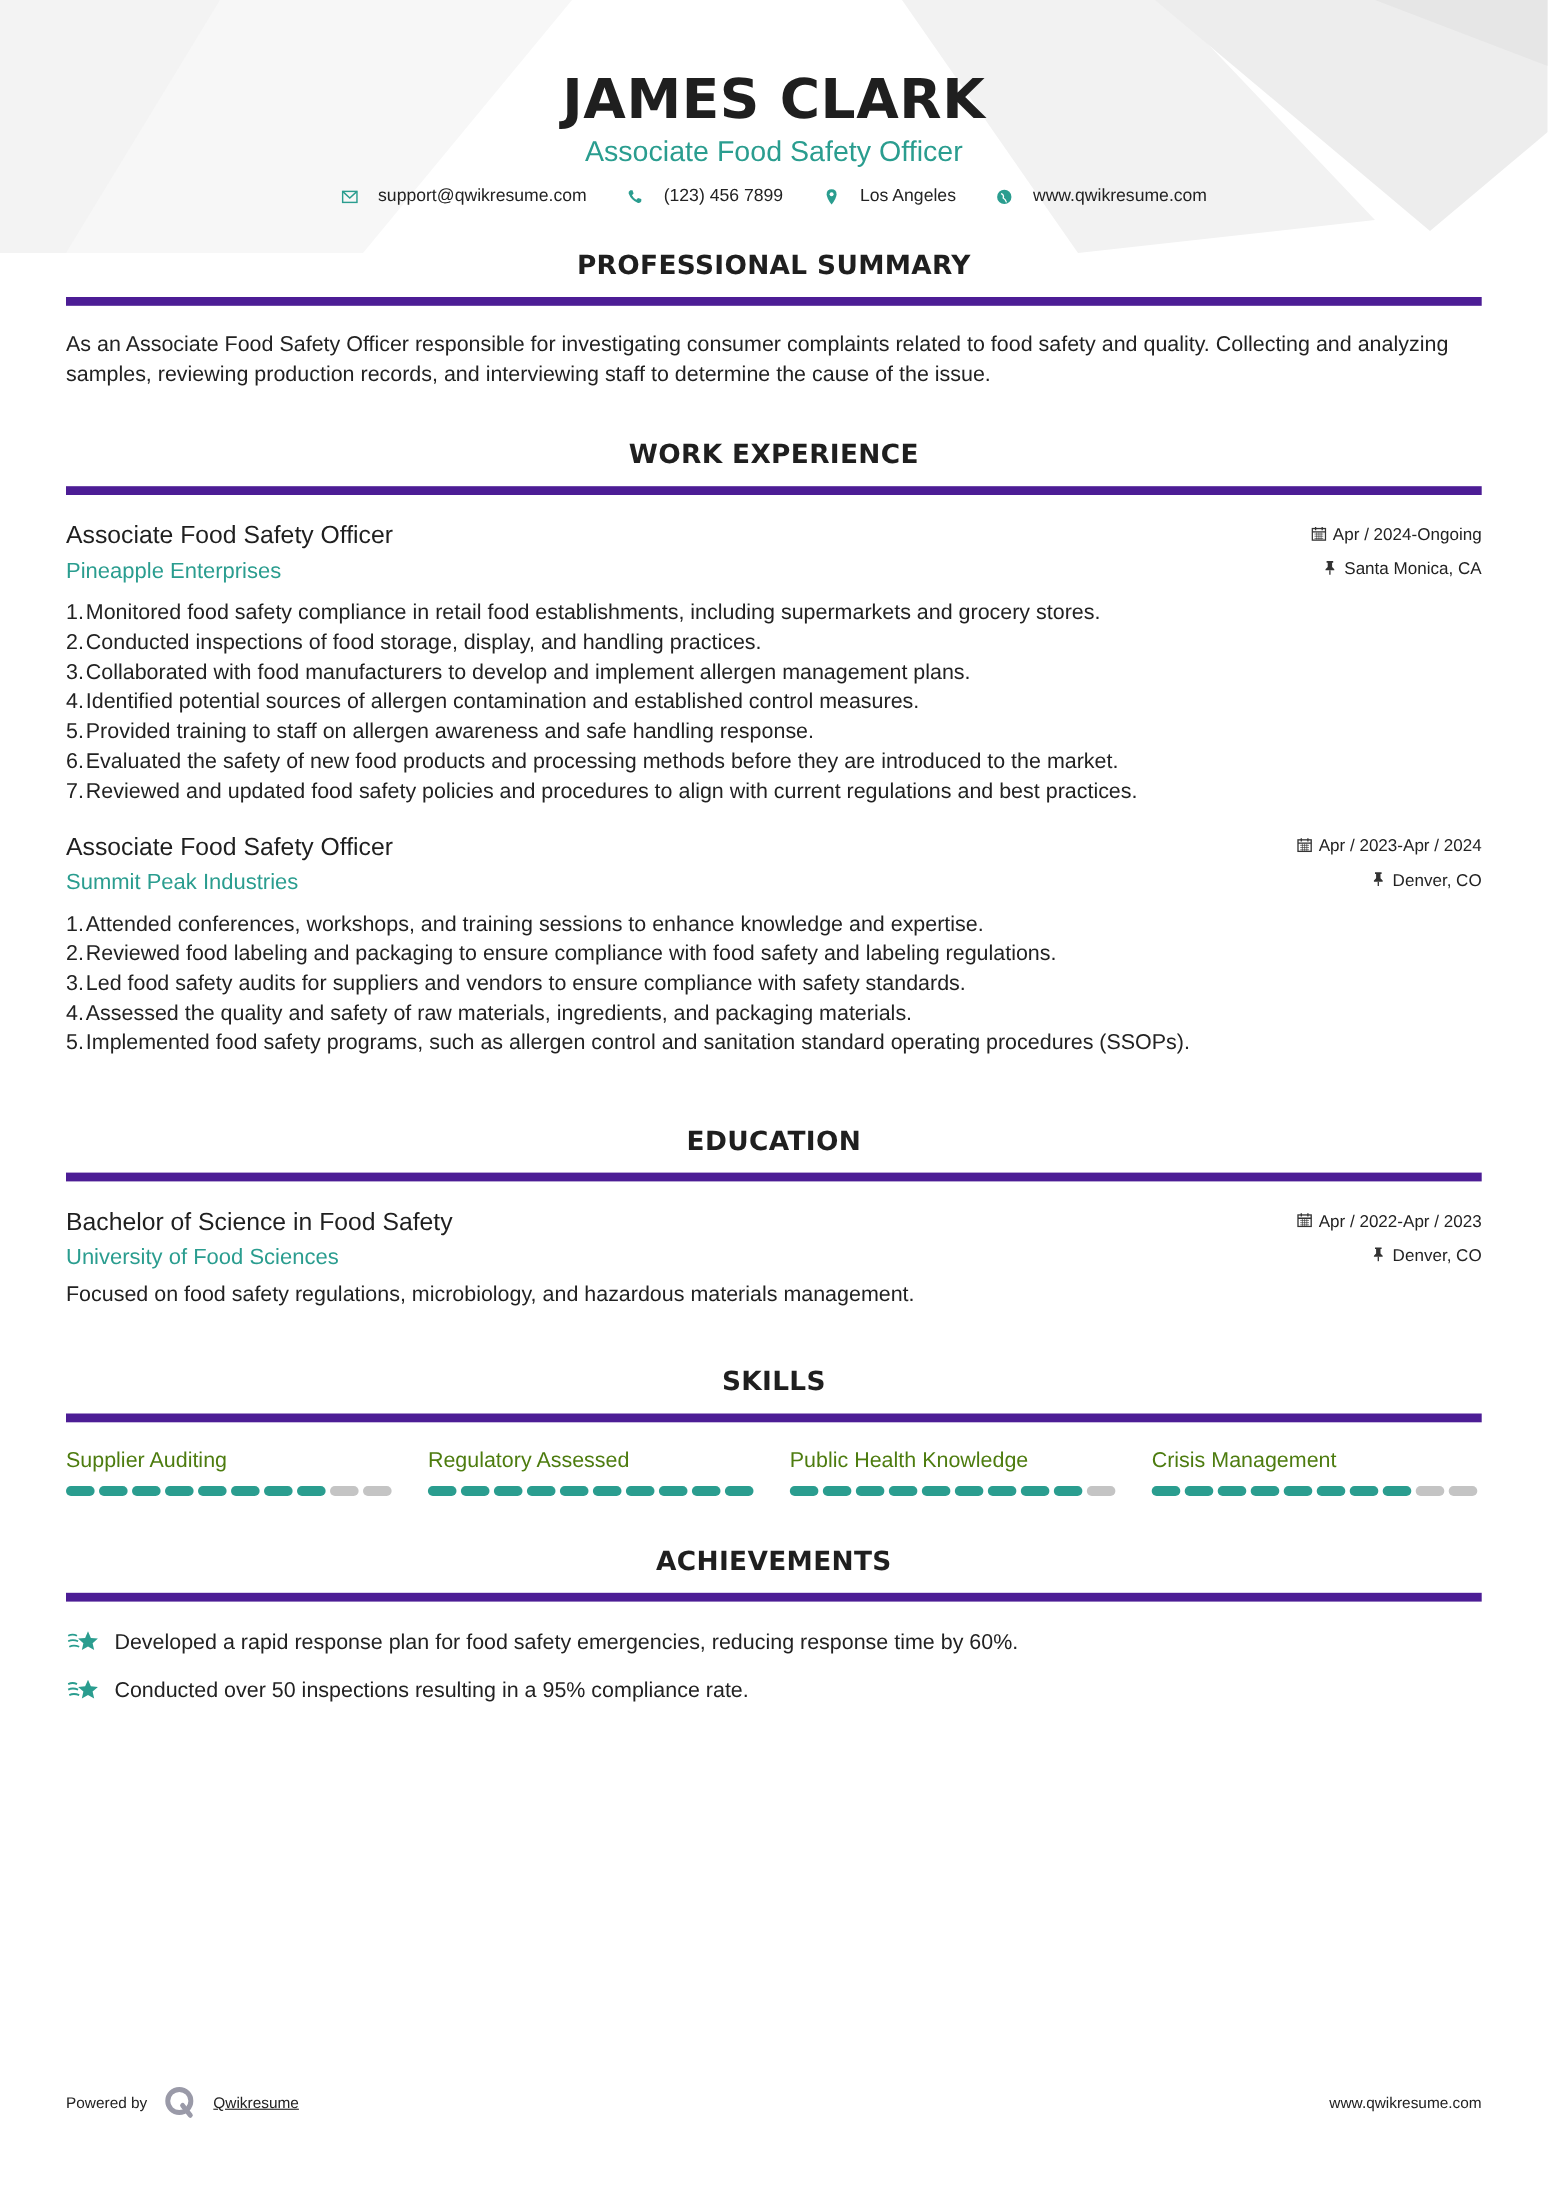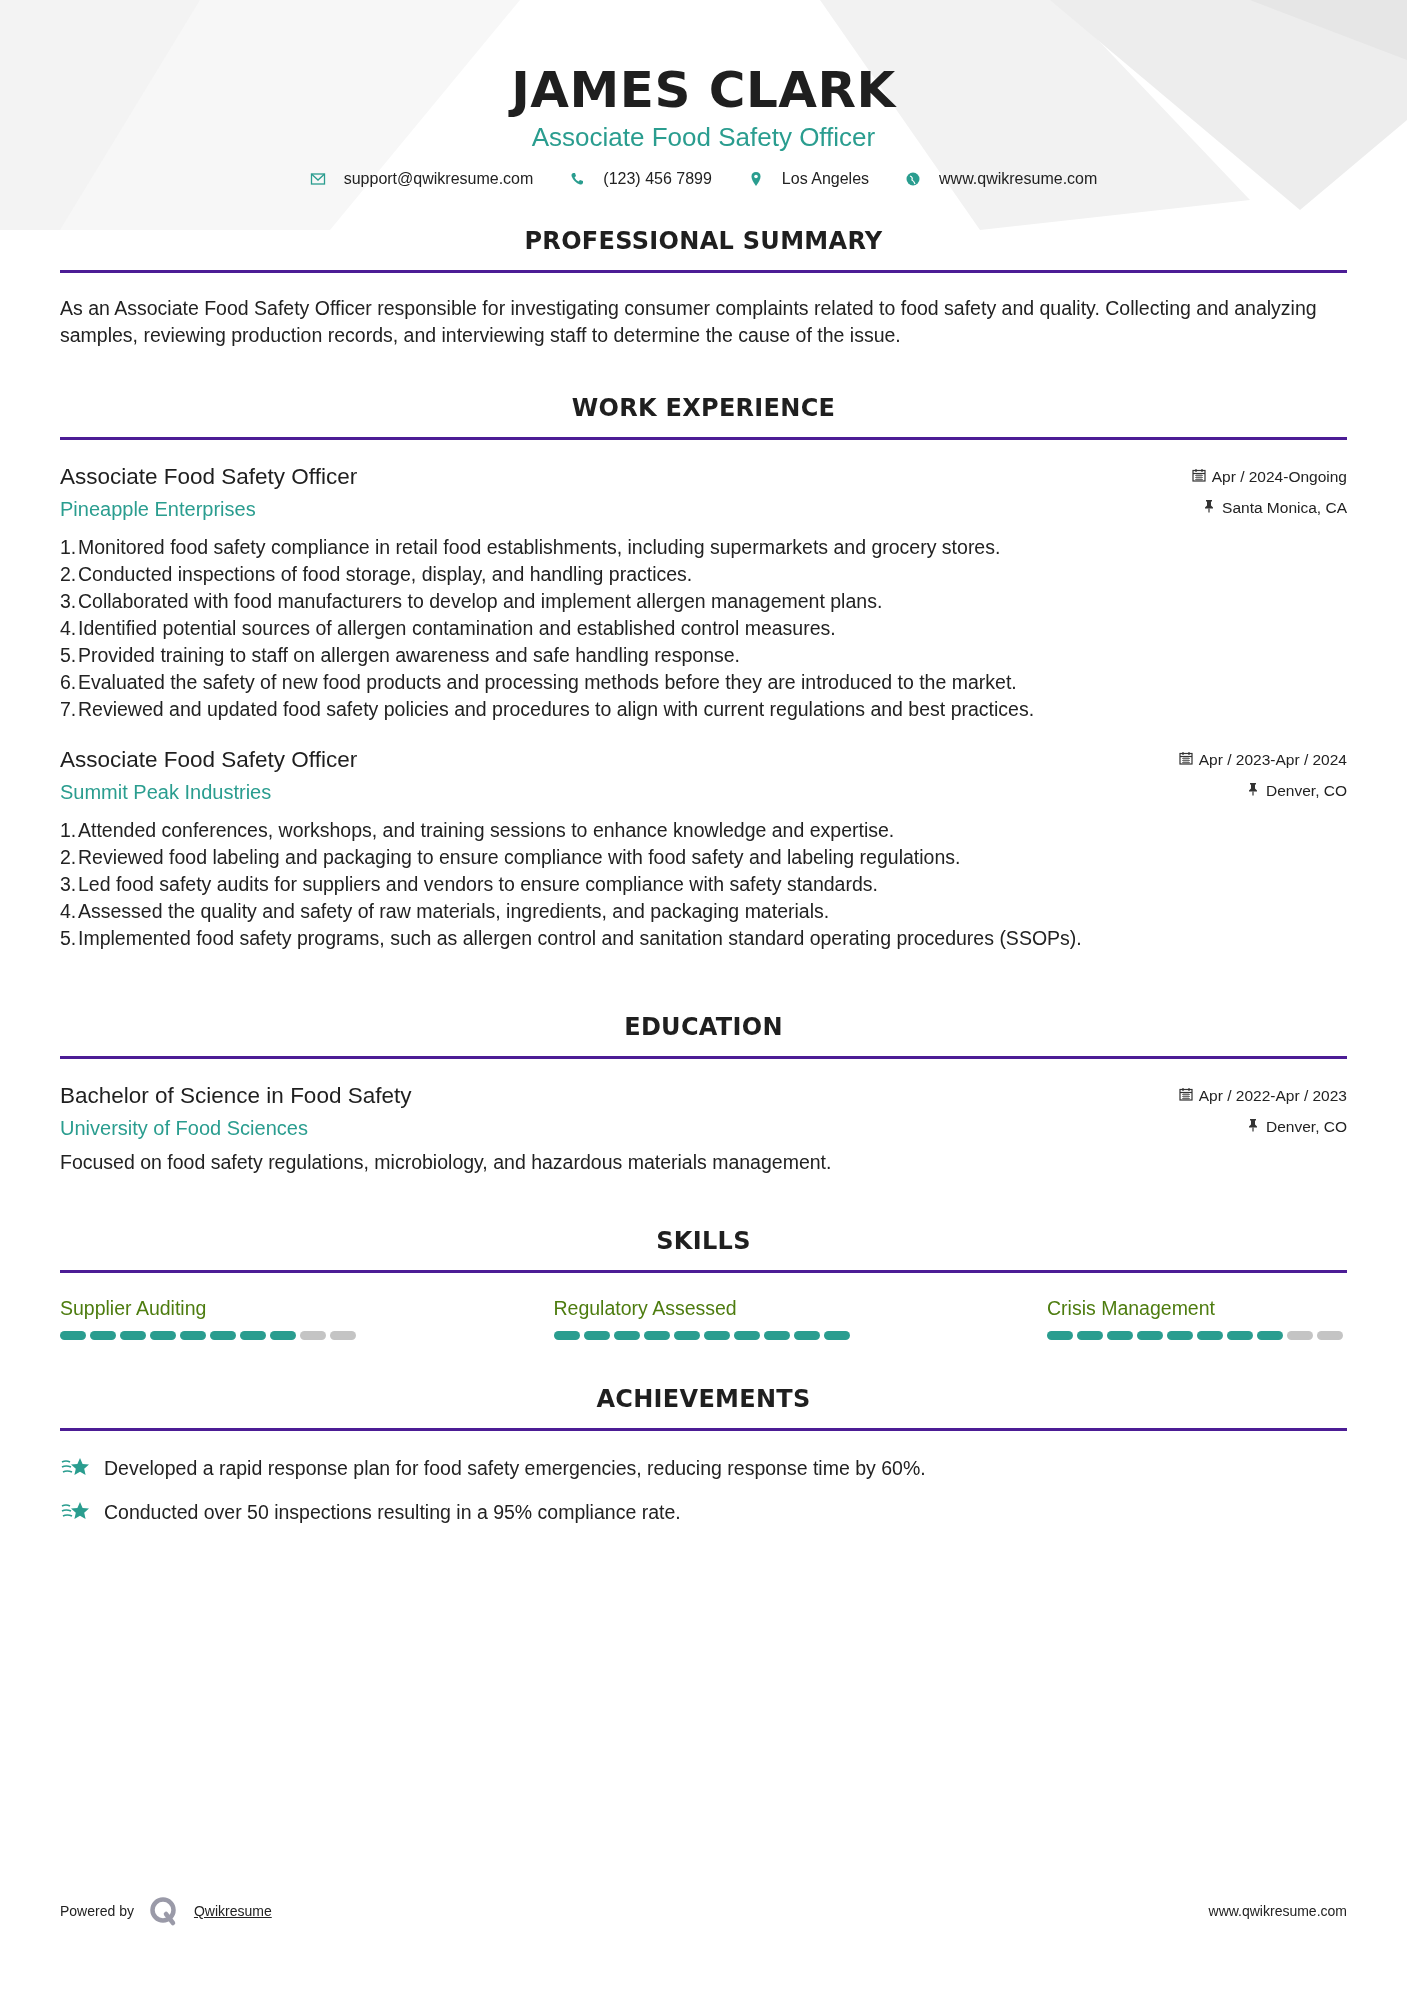--- a/index.html
+++ b/index.html
@@ -58,21 +58,21 @@
     .section { margin-top: 30px; }
     .section-title {
       text-align: center;
       font-family: "DejaVu Sans", sans-serif;
       font-weight: bold;
       font-size: 24px;
       color: #1f1f1f;
       letter-spacing: 0.3px;
       line-height: 30px;
       padding-bottom: 14px;
-      border-bottom: 3px solid #4c1d95;
+      border-bottom: 8px solid #4c1d95;
       margin-bottom: 22px;
     }
     .summary-text {
       font-size: 19.5px;
       line-height: 27px;
       color: #222;
     }
     .entry { margin-bottom: 22px; }
     .entry-row {
       display: flex;
@@ -352,20 +352,35 @@
             <span class="seg"></span>
             <span class="seg"></span>
             <span class="seg"></span>
             <span class="seg"></span>
             <span class="seg"></span>
             <span class="seg"></span>
             <span class="seg"></span>
           </div>
       </div>
       <div class="skill">
+        <div class="skill-name">Public Health Knowledge</div>
+        <div class="skill-bar">
+            <span class="seg"></span>
+            <span class="seg"></span>
+            <span class="seg"></span>
+            <span class="seg"></span>
+            <span class="seg"></span>
+            <span class="seg"></span>
+            <span class="seg"></span>
+            <span class="seg"></span>
+            <span class="seg"></span>
+            <span class="seg off"></span>
+          </div>
+      </div>
+      <div class="skill">
         <div class="skill-name">Crisis Management</div>
         <div class="skill-bar">
             <span class="seg"></span>
             <span class="seg"></span>
             <span class="seg"></span>
             <span class="seg"></span>
             <span class="seg"></span>
             <span class="seg"></span>
             <span class="seg"></span>
             <span class="seg"></span>

